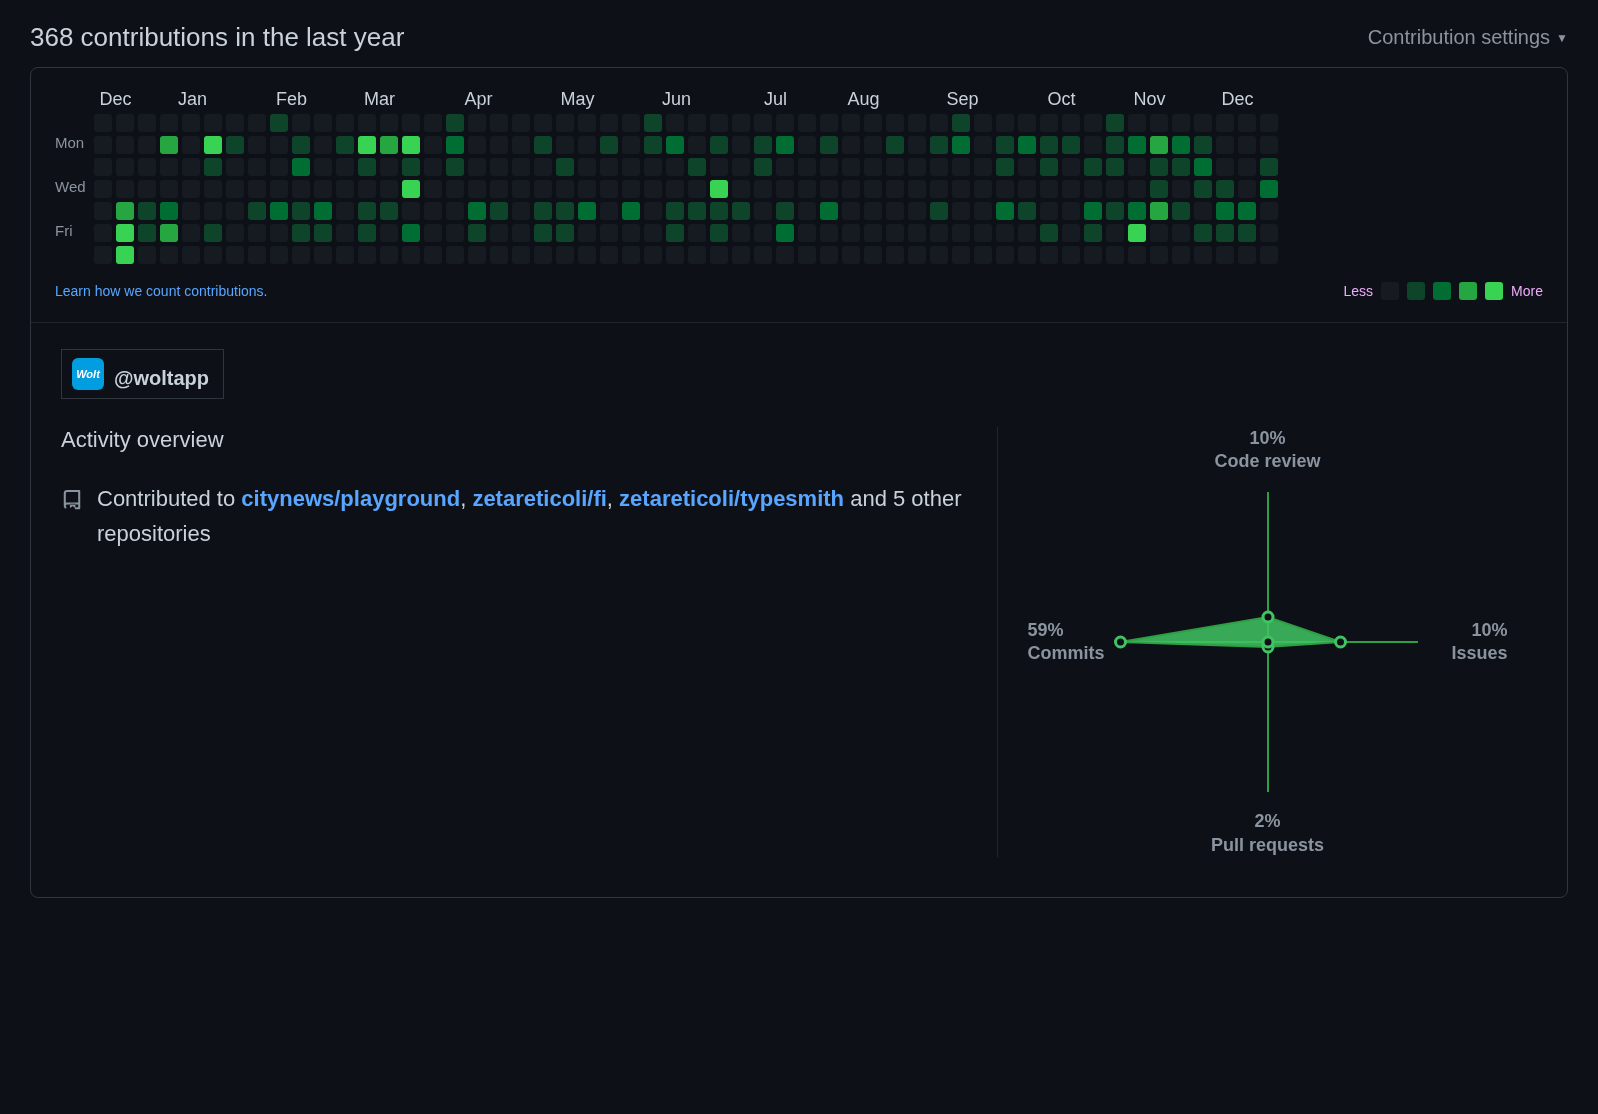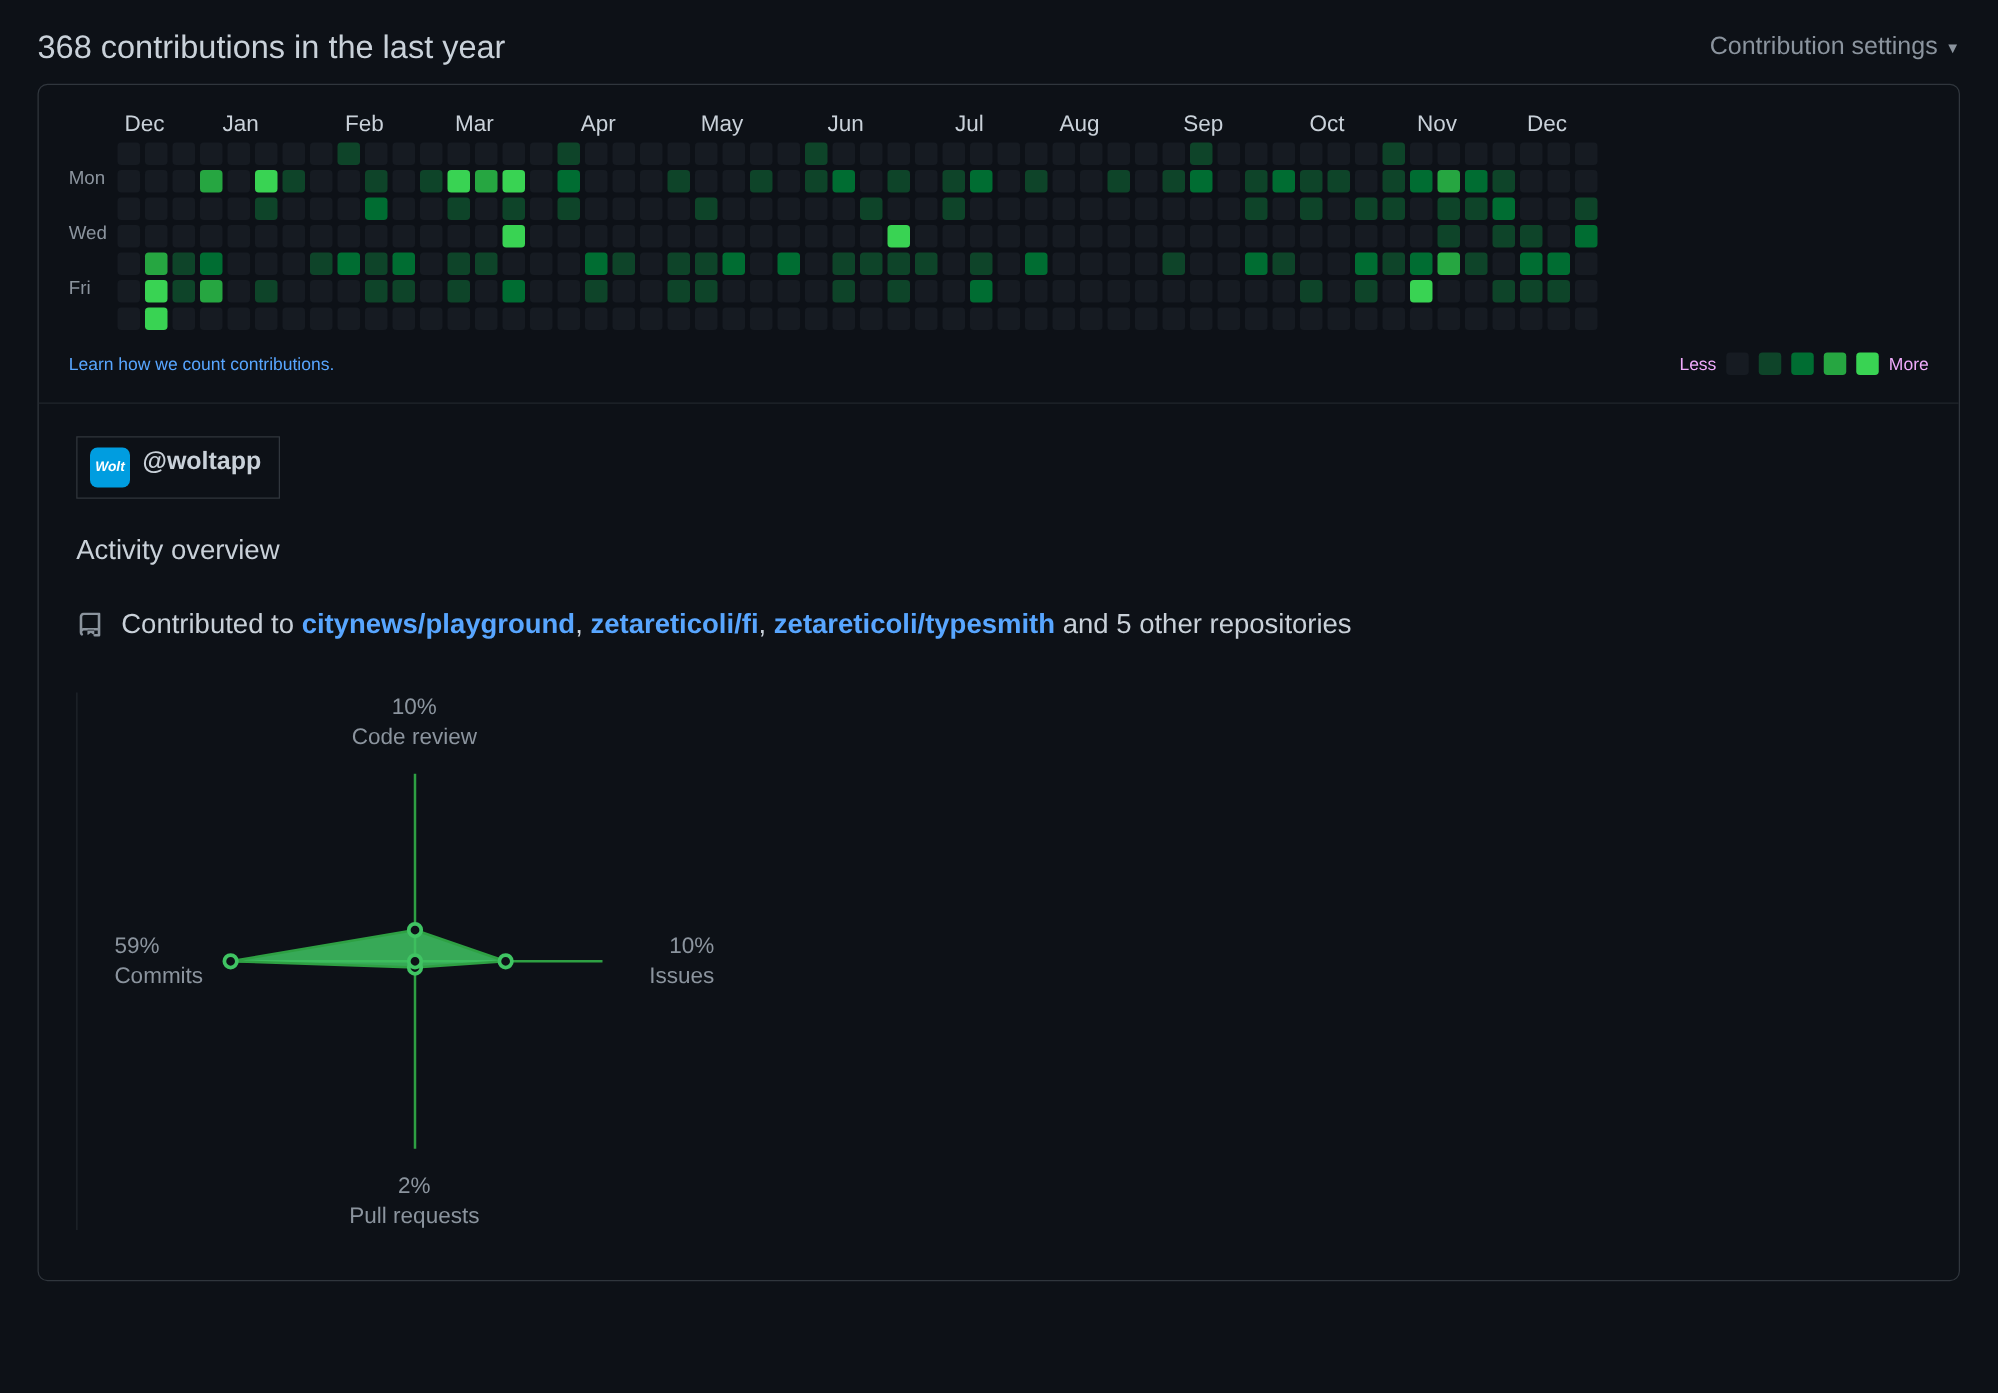--- a/index.html
+++ b/index.html
@@ -35,38 +35,38 @@
   .c2{background:#006d32;}
   .c3{background:#26a641;}
   .c4{background:#39d353;}
   .below-graph { display:flex; justify-content:space-between; align-items:center; margin-top:14px; font-size:14px;}
   .learn-link { color:#58a6ff; text-decoration:none; cursor:pointer;}
   .legend { display:flex; align-items:center; gap:8px; color:#f0abfc;}
   .legend .sw { width:18px; height:18px; border-radius:3px;}
   .divider { height:1px; background:#21262d; }
   .lower { padding:26px 30px 40px 30px; }
   .org-badge {
-    display:inline-flex; align-items:flex-start; gap:10px;
+    display:inline-flex; align-items:flex-end; gap:10px;
     border:1px solid #30363d; border-radius:0; padding:8px 14px 8px 10px;
     font-size:20px; font-weight:600; color:#c9d1d9; cursor:pointer;
   }
   .org-logo {
     width:32px; height:32px; background:#009de0; border-radius:6px;
     color:#fff; font-size:11px; font-style:italic; font-weight:700;
     display:flex; align-items:center; justify-content:center;
   }
-  .overview-row { display:flex; margin-top:28px; gap:32px;flex-direction:column;}
+  .overview-row { display:flex; margin-top:28px; gap:32px;}
   .overview-left { flex:1; }
   .overview-right { width:540px; border-left:1px solid #21262d; display:flex; align-items:center; justify-content:center;}
   .section-h { font-size:22px; font-weight:400; color:#c9d1d9; margin-bottom:28px;}
   .contrib-line { display:flex; gap:14px; font-size:22px; line-height:1.6; color:#c9d1d9;}
   .repo-icon { margin-top:6px; flex-shrink:0;}
   .repo-link { color:#58a6ff; font-weight:600; cursor:pointer;}
   .radar-wrap { position:relative; width:480px; height:430px;}
-  .radar-label { position:absolute; color:#8b949e; font-size:18px; text-align:center; line-height:1.3;}
+  .radar-label { position:absolute; color:#8b949e; font-size:18px; text-align:center; line-height:1.3;font-weight:bold;}
 </style>
 </head>
 <body>
 
 <div class="header-row">
   <h2 class="page-title">368 contributions in the last year</h2>
   <div class="settings">
     <span>Contribution settings</span>
     <span class="tri">▼</span>
   </div>

